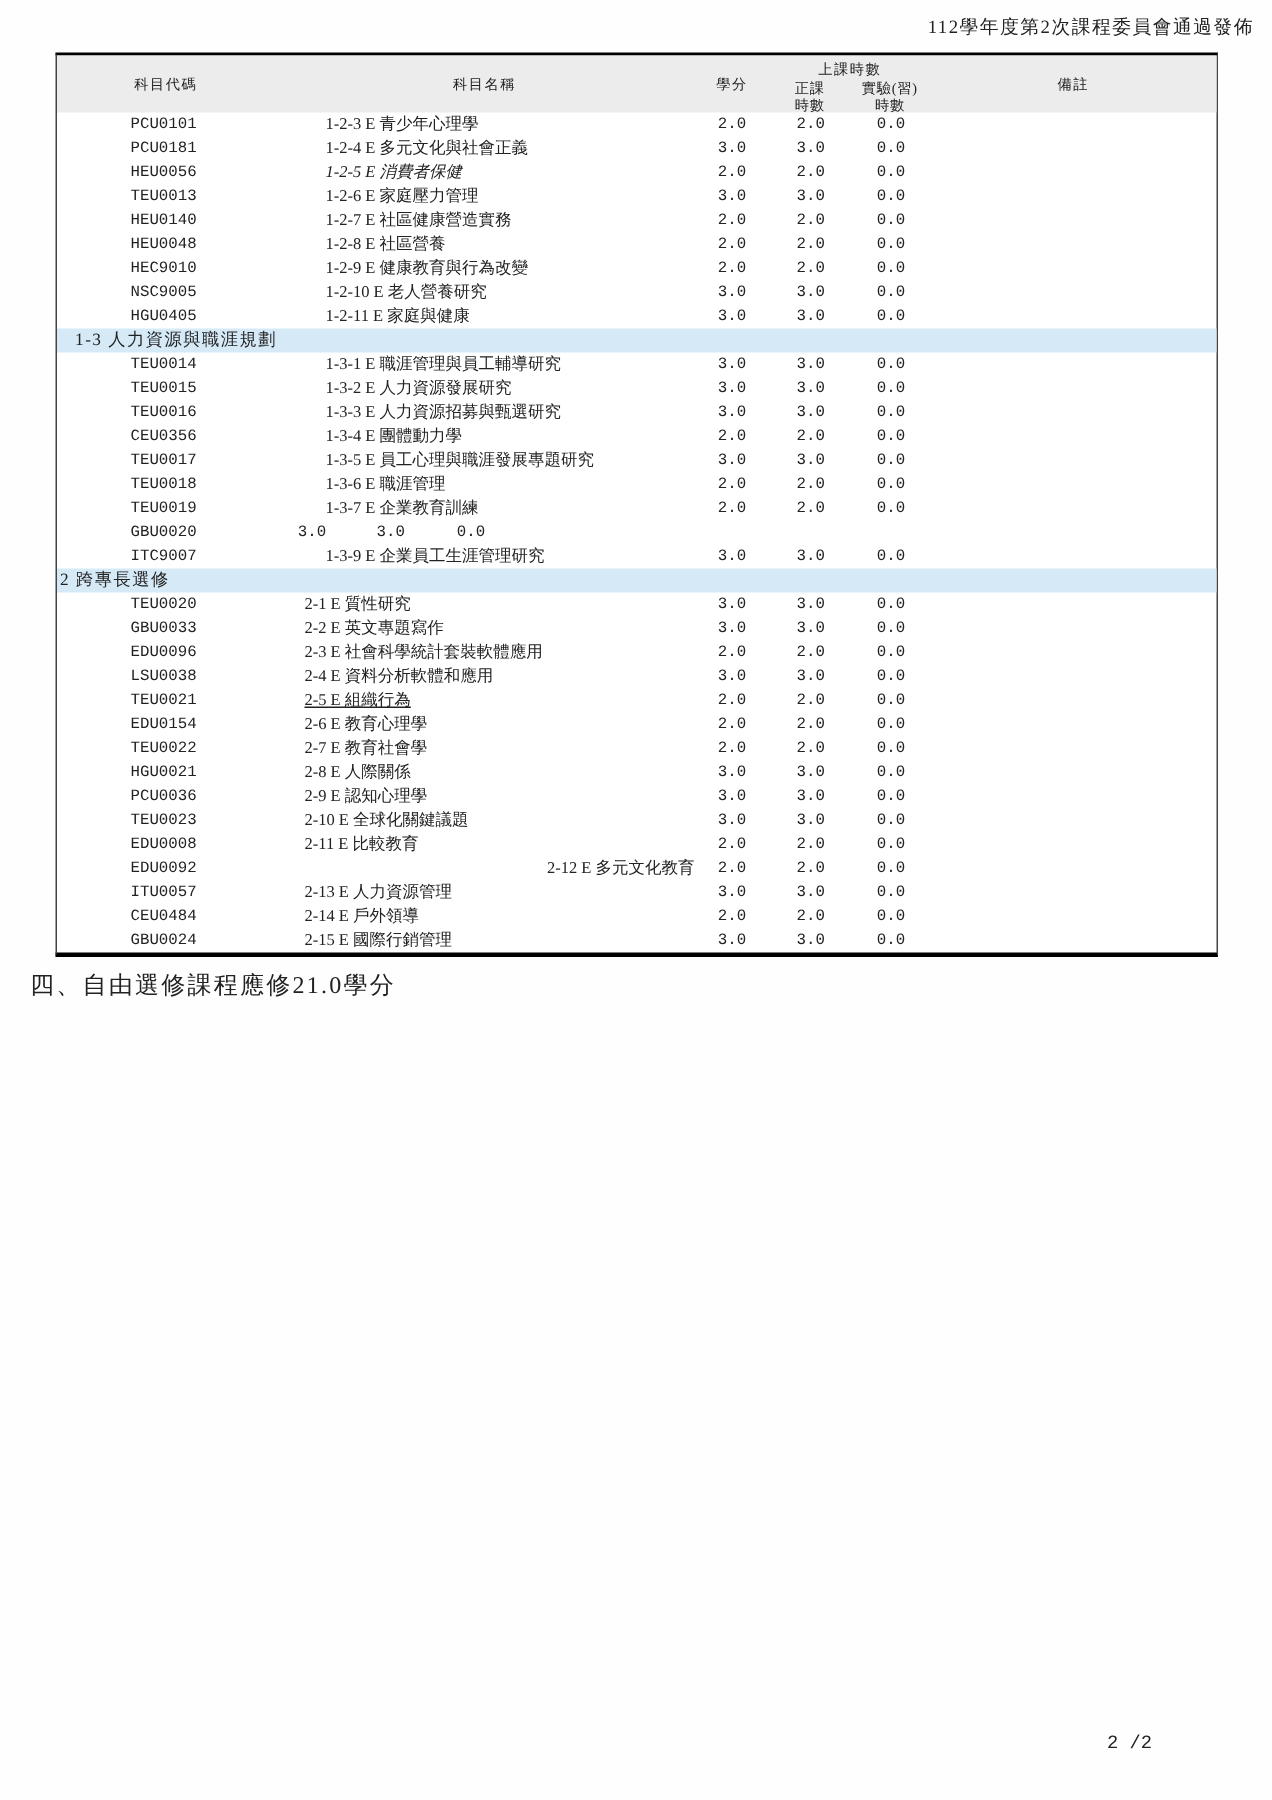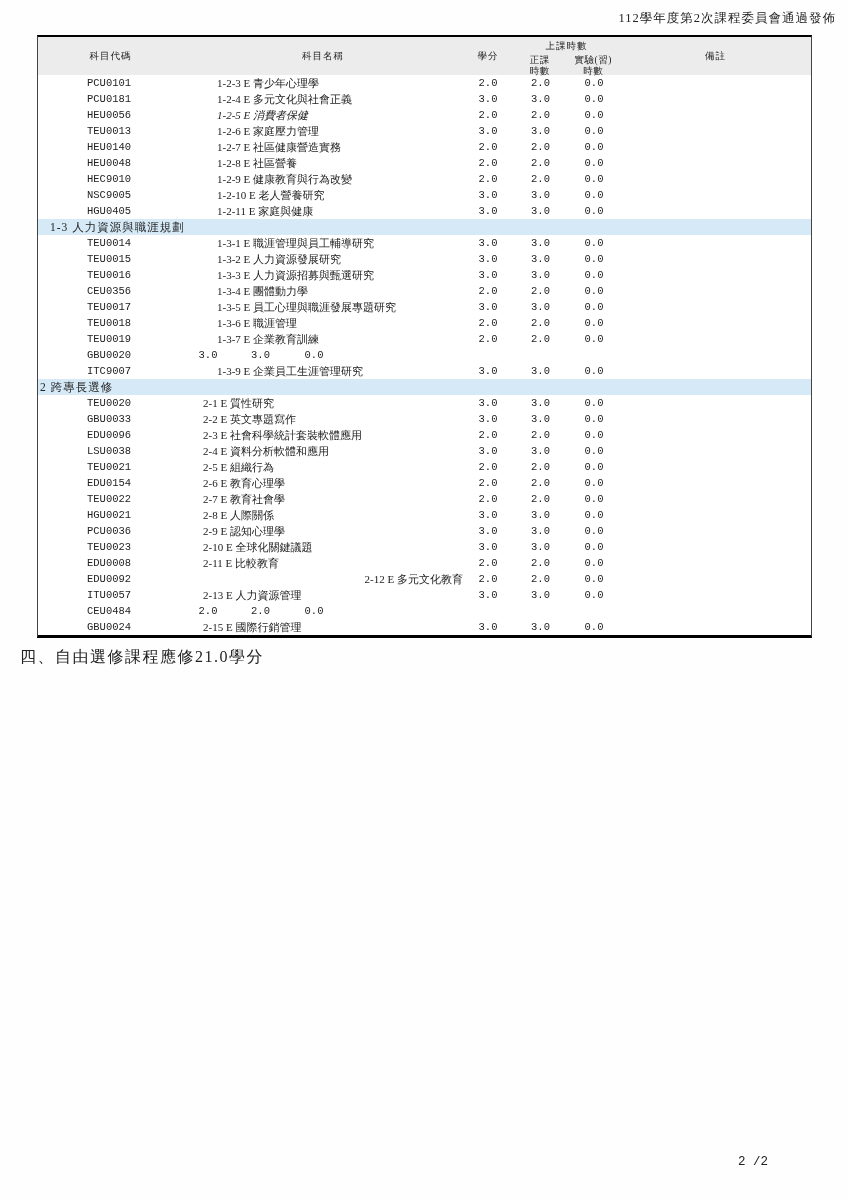--- a/index.html
+++ b/index.html
@@ -242,21 +242,21 @@
         <div class="trow course">
           <div class="cell code">LSU0038</div>
           <div class="cell name" style="padding-left: 20px;">2-4 E 資料分析軟體和應用</div>
           <div class="cell credit">3.0</div>
           <div class="cell regular">3.0</div>
           <div class="cell lab">0.0</div>
           <div class="cell remark"></div>
         </div>
         <div class="trow course">
           <div class="cell code">TEU0021</div>
-          <div class="cell name" style="padding-left: 20px;">2-5 E 組織行為</div>
+          <div class="cell name" style="padding-left: 20px; text-decoration: underline;">2-5 E 組織行為</div>
           <div class="cell credit">2.0</div>
           <div class="cell regular">2.0</div>
           <div class="cell lab">0.0</div>
           <div class="cell remark"></div>
         </div>
         <div class="trow course">
           <div class="cell code">EDU0154</div>
           <div class="cell name" style="padding-left: 20px;">2-6 E 教育心理學</div>
           <div class="cell credit">2.0</div>
           <div class="cell regular">2.0</div>
@@ -314,20 +314,21 @@
         <div class="trow course">
           <div class="cell code">ITU0057</div>
           <div class="cell name" style="padding-left: 20px;">2-13 E 人力資源管理</div>
           <div class="cell credit">3.0</div>
           <div class="cell regular">3.0</div>
           <div class="cell lab">0.0</div>
           <div class="cell remark"></div>
         </div>
         <div class="trow course">
           <div class="cell code">CEU0484</div>
+          <div class="cell name" style="padding-left: 20px;">2-14 E 戶外領導</div>
           <div class="cell credit">2.0</div>
           <div class="cell regular">2.0</div>
           <div class="cell lab">0.0</div>
           <div class="cell remark"></div>
         </div>
         <div class="trow course">
           <div class="cell code">GBU0024</div>
           <div class="cell name" style="padding-left: 20px;">2-15 E 國際行銷管理</div>
           <div class="cell credit">3.0</div>
           <div class="cell regular">3.0</div>

